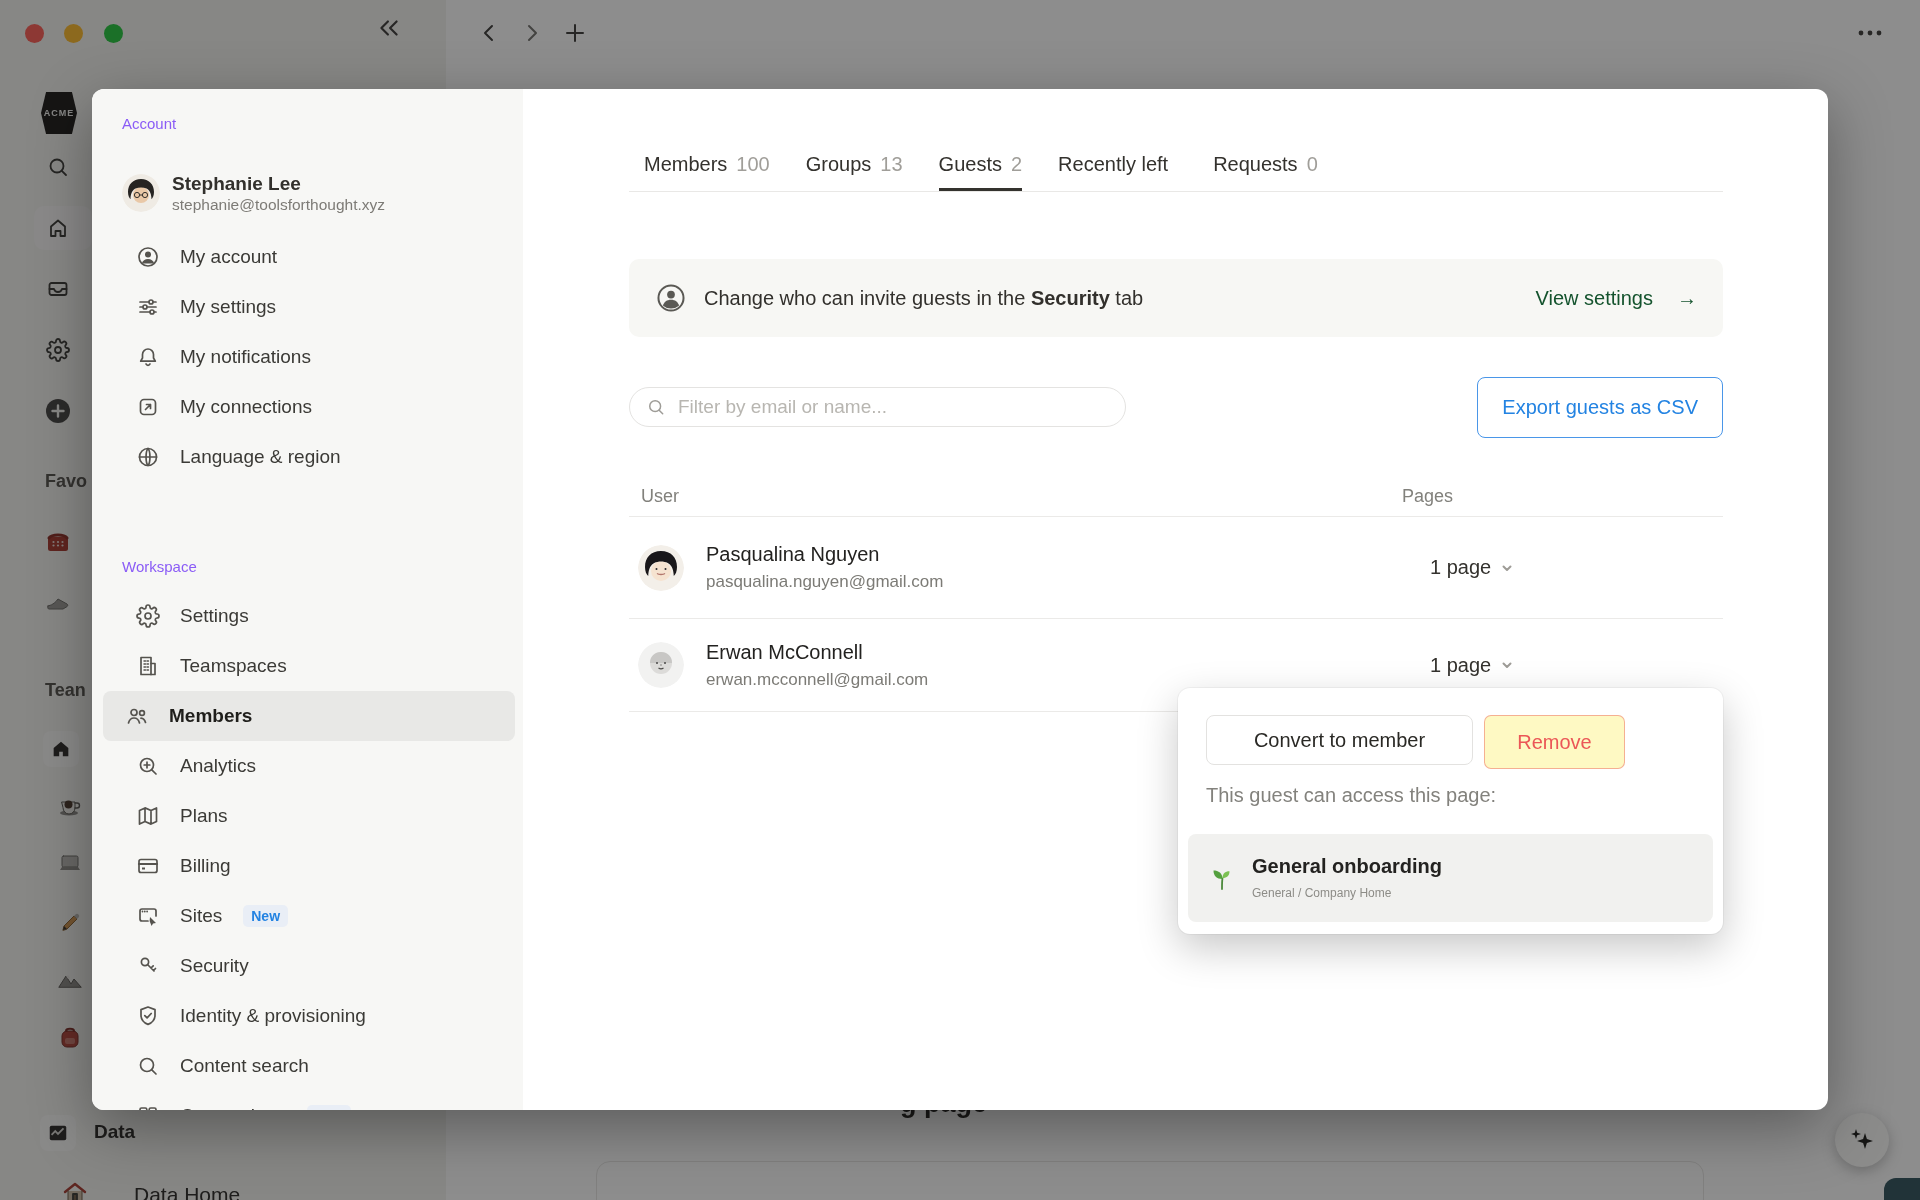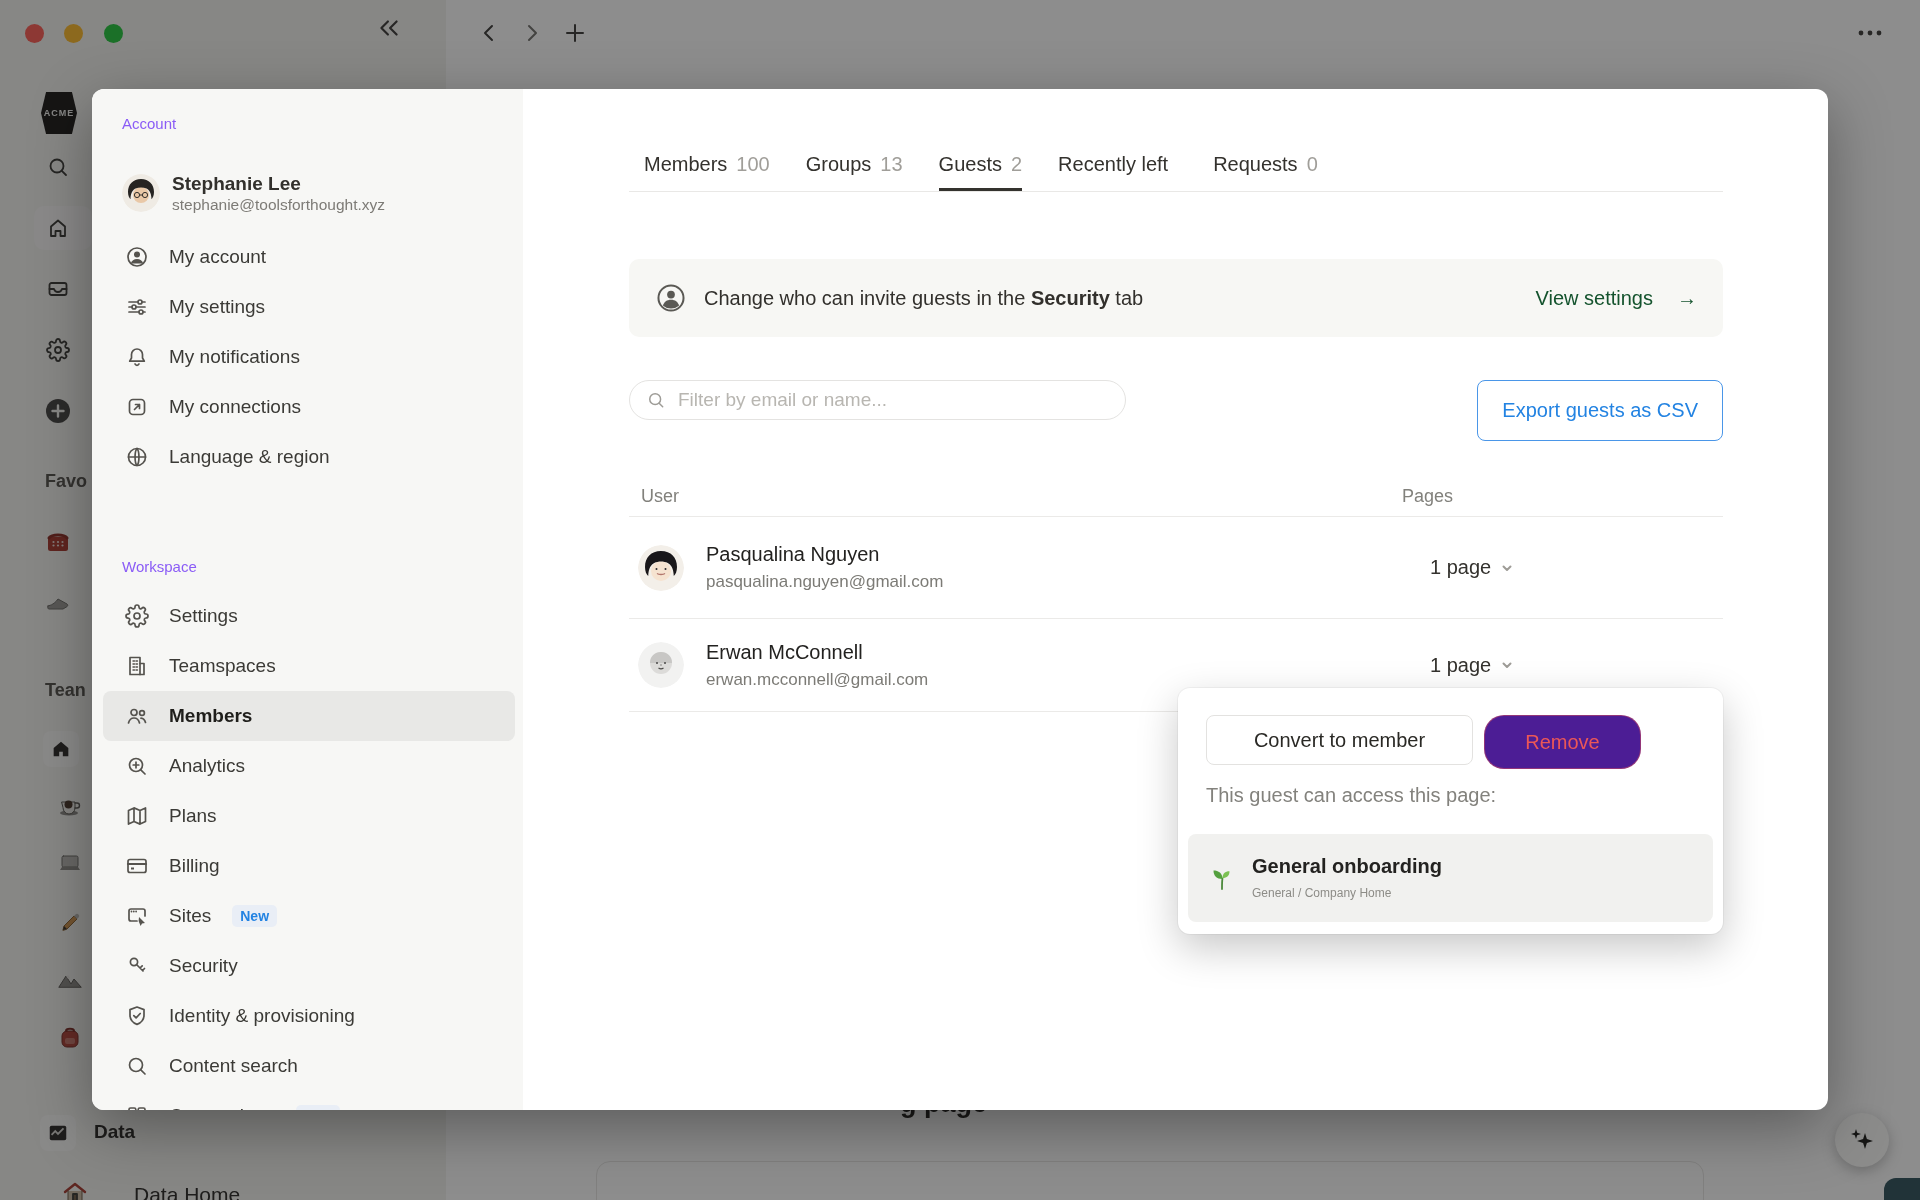--- a/index.html
+++ b/index.html
@@ -32,39 +32,39 @@
   .modal{position:absolute;left:92px;top:89px;width:1736px;height:1021px;background:#ffffff;border-radius:12px;
     box-shadow:0 18px 60px rgba(0,0,0,.35);z-index:10;}
   .panel{position:absolute;left:0;top:0;bottom:0;width:431px;background:#f7f7f5;border-radius:12px 0 0 12px;
     box-sizing:border-box;padding-top:26px;overflow:hidden;}
   .sec-title{height:18px;line-height:18px;margin-left:30px;font-size:15px;font-weight:400;color:#8b5cf6;}
   .sec-title.ws{margin-top:76px;margin-bottom:15px;}
   .acct-row{display:flex;align-items:center;gap:12px;margin:39px 16px 18px 30px;height:42px;}
   .avatar38{width:38px;height:38px;border-radius:50%;flex:0 0 auto;}
   .acct-name{font-size:19px;font-weight:700;color:#32302c;line-height:22px;}
   .acct-email{font-size:15.5px;color:#7d7b76;line-height:19px;}
-  .mi{display:flex;align-items:center;height:50px;padding-left:30px;gap:17px;font-size:19px;color:#3b3a36;cursor:pointer;}
+  .mi{display:flex;align-items:center;height:50px;padding-left:41px;gap:17px;font-size:19px;color:#3b3a36;cursor:pointer;}
   .mi .ic{width:30px;display:flex;justify-content:center;color:#55534e;flex:0 0 auto;}
   .mi .ic svg{display:block;stroke:currentColor;fill:none;stroke-width:1.7;stroke-linecap:round;stroke-linejoin:round;}
   .mi.selected{background:#e8e8e6;border-radius:8px;margin:0 8px 0 11px;padding-left:19px;font-weight:700;color:#1f1e1b;}
   .badge-new{margin-left:4px;background:#e9eef6;color:#2383e2;font-size:14px;font-weight:700;
     padding:3px 8px;border-radius:5px;}
 
   .main{position:absolute;left:537px;top:0;width:1094px;height:1021px;}
   .tabs{position:absolute;top:64px;left:0;right:0;display:flex;gap:36px;padding-left:15px;
     border-bottom:1px solid #e9e8e6;}
   .tab{display:flex;gap:9px;align-items:flex-end;padding-bottom:15px;font-size:20px;cursor:pointer;}
   .tab .tl{color:#34322e;}
   .tab .tc{color:#a09e99;}
   .tab.active{border-bottom:3px solid #34322e;padding-bottom:12px;}
   .banner{position:absolute;top:170px;left:0;right:0;height:78px;background:#f7f7f4;border-radius:10px;
     display:flex;align-items:center;padding:0 26px;box-sizing:border-box;gap:17px;}
   .banner-text{font-size:20px;color:#32302c;}
   .banner-action{margin-left:auto;font-size:20px;color:#14532d;cursor:pointer;display:flex;gap:24px;align-items:center;}
-  .controls{position:absolute;top:291px;left:0;right:0;height:54px;display:flex;align-items:flex-start;justify-content:space-between;}
+  .controls{position:absolute;top:291px;left:0;right:0;height:54px;display:flex;align-items:center;justify-content:space-between;}
   .searchpill{width:497px;height:40px;border:1px solid #e4e3e1;border-radius:20px;background:#fff;
     display:flex;align-items:center;padding:0 16px;box-sizing:border-box;gap:10px;}
   .searchpill svg{stroke:#9e9c97;fill:none;stroke-width:1.8;stroke-linecap:round;flex:0 0 auto;}
   .searchpill input{border:none;outline:none;background:transparent;flex:1;font-size:19px;color:#37352f;
     font-family:"Liberation Sans","DejaVu Sans",sans-serif;}
   .searchpill input::placeholder{color:#b8b6b1;}
   .btn-export{height:61px;padding:4px 24px;border:1.5px solid #4a96e8;border-radius:8px;background:#fff;
     color:#2383e2;font-size:20px;cursor:pointer;font-family:inherit;}
   .table{position:absolute;top:389px;left:0;right:0;}
   .thead{position:relative;height:38px;border-bottom:1px solid #ebeae8;font-size:18px;color:#82817c;}
@@ -78,21 +78,21 @@
   .uname{font-size:20px;color:#232220;line-height:25px;}
   .uemail{font-size:17px;color:#7c7b76;line-height:22px;margin-top:4px;}
   .pages{position:absolute;left:801px;display:flex;align-items:center;gap:9px;font-size:20px;color:#34322e;cursor:pointer;}
   .pages svg{stroke:#9e9c97;fill:none;stroke-width:2;stroke-linecap:round;stroke-linejoin:round;}
 
   .popup{position:absolute;left:1086px;top:599px;width:545px;height:246px;background:#fff;border-radius:12px;
     box-shadow:0 0 0 1px rgba(0,0,0,.04),0 14px 40px rgba(0,0,0,.22);z-index:20;box-sizing:border-box;}
   .pop-btns{position:absolute;left:28px;top:27px;display:flex;gap:11px;}
   .btn-convert{width:267px;height:50px;border:1px solid #e3e2e0;border-radius:8px;background:#fff;
     font-size:20px;color:#2a2925;cursor:pointer;font-family:inherit;}
-  .btn-remove{width:157px;height:54px;border:1px solid rgba(235,87,87,.45);border-radius:20px;background:#4c1d95;
+  .btn-remove{width:141px;height:54px;border:1px solid rgba(235,87,87,.45);border-radius:7px;background:#fef9c3;
     font-size:20px;color:#eb5757;cursor:pointer;font-family:inherit;}
   .pop-desc{position:absolute;left:28px;top:96px;font-size:20px;color:#83827d;}
   .pop-item{position:absolute;left:10px;right:10px;top:146px;height:88px;background:#f1f1ef;border-radius:8px;
     display:flex;align-items:center;padding-left:20px;box-sizing:border-box;gap:16px;cursor:pointer;}
   .pop-item-title{font-size:20px;font-weight:700;color:#232220;line-height:25px;}
   .pop-item-path{font-size:12px;color:#8d8c87;line-height:20px;margin-top:4px;}
 </style>
 </head>
 <body>
 

